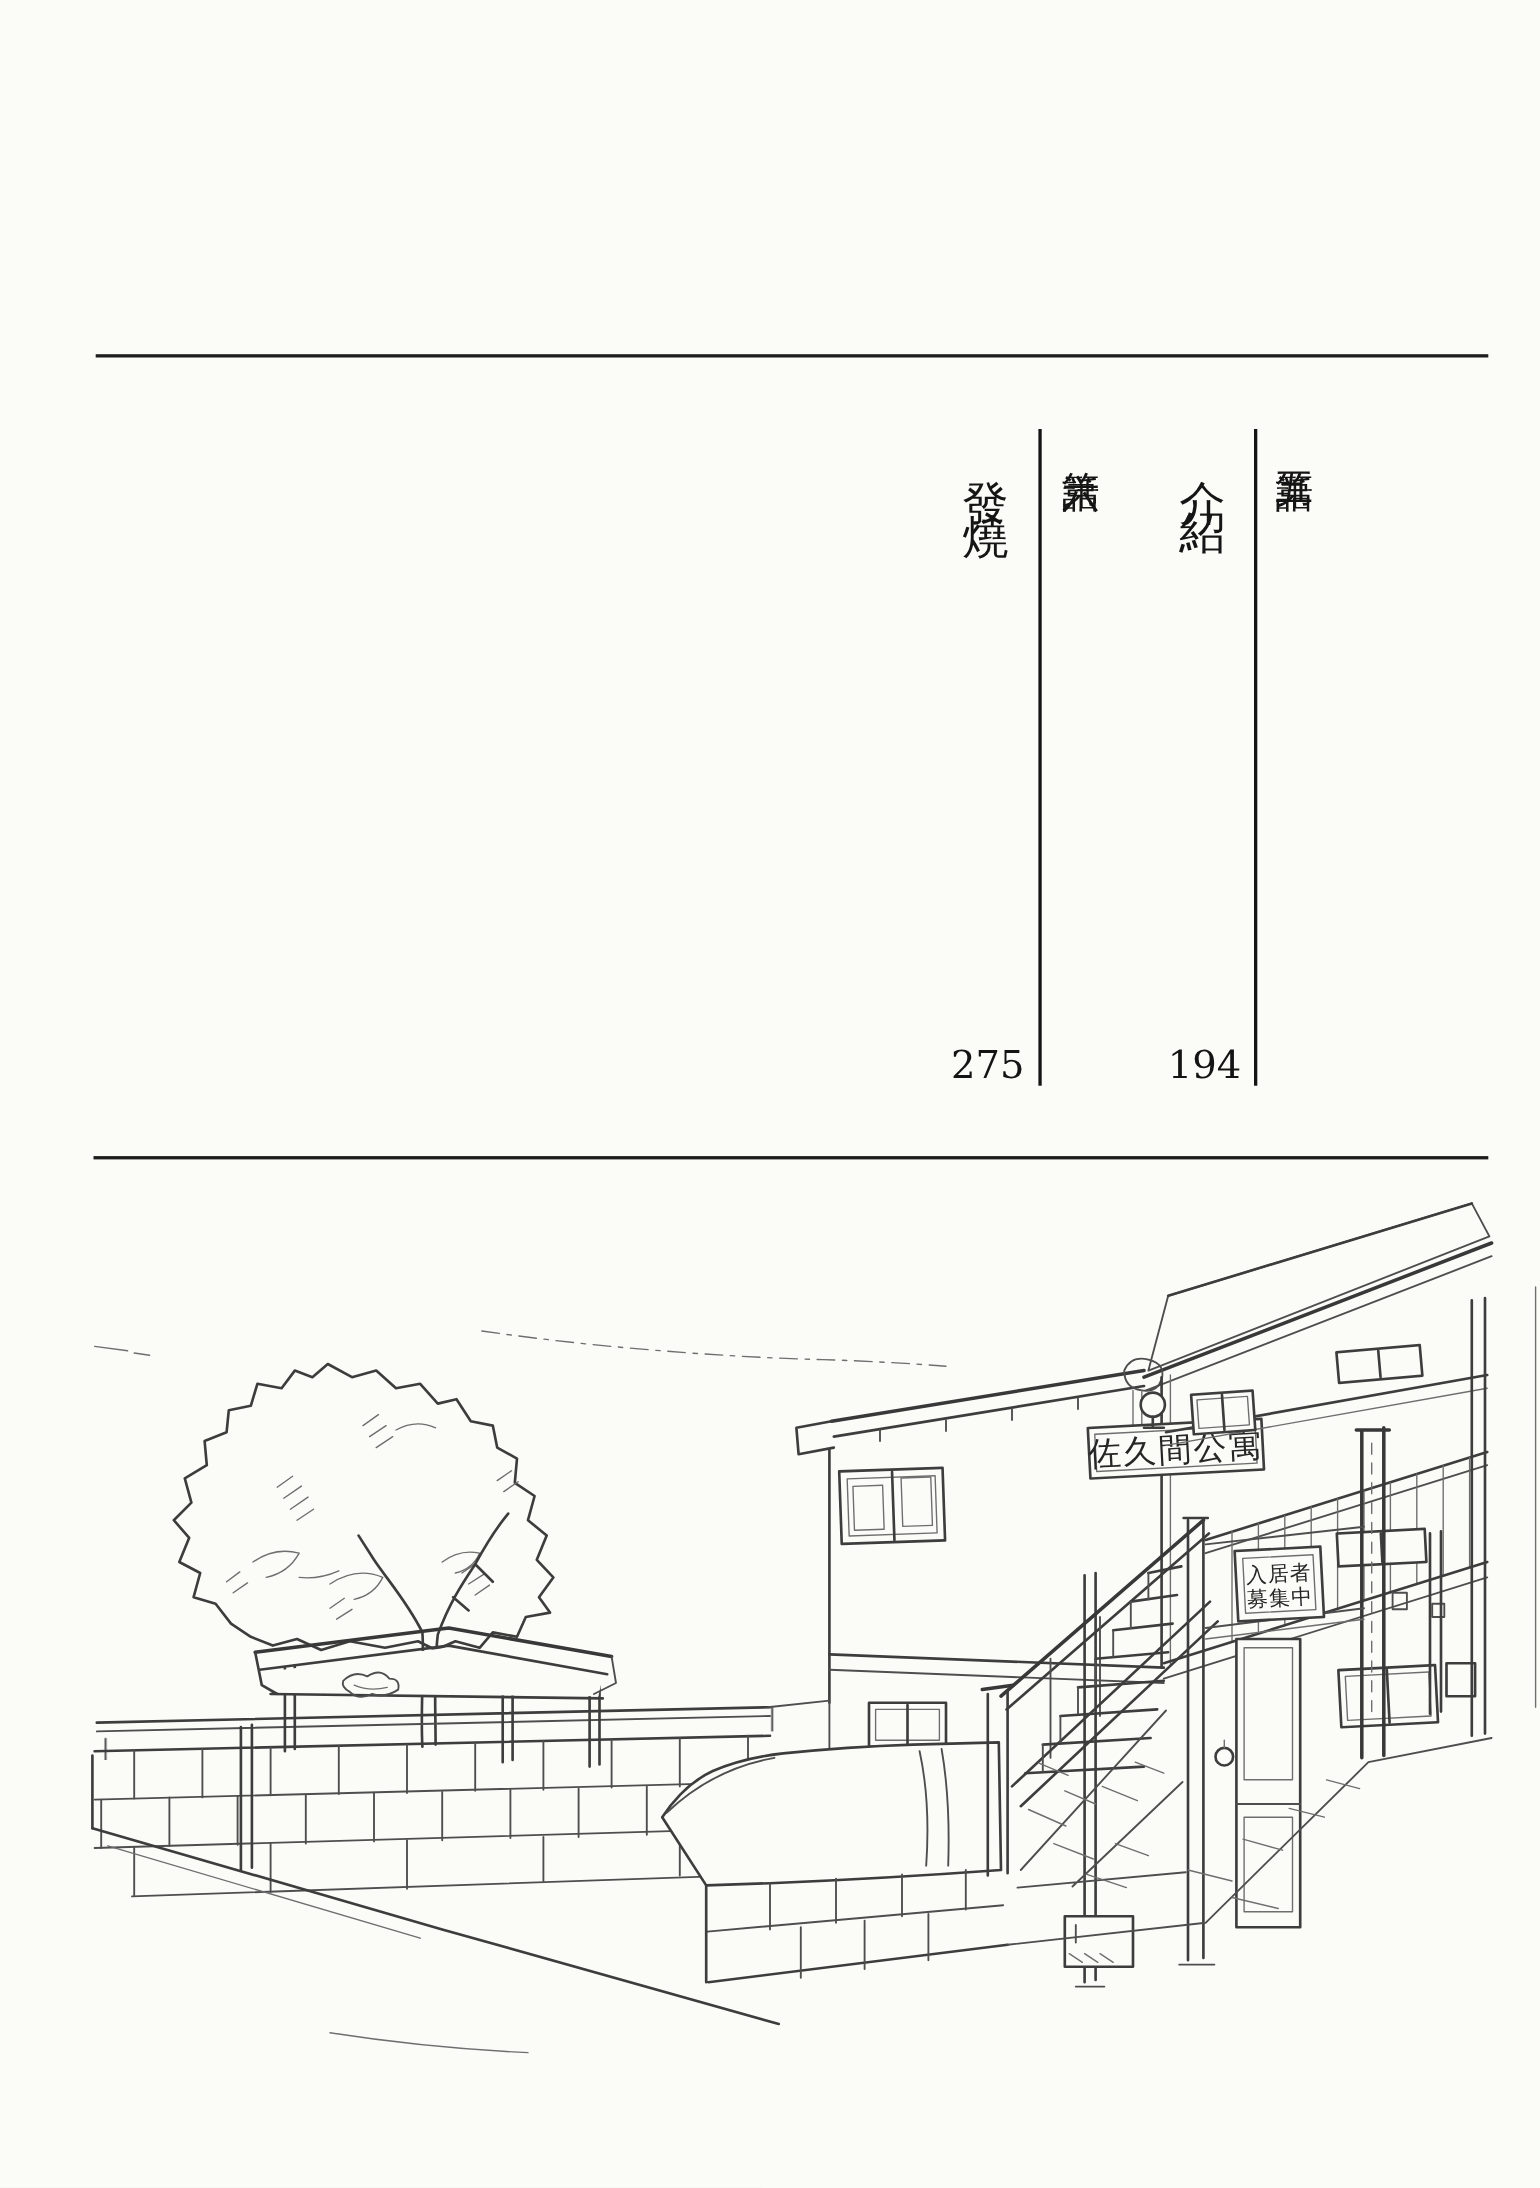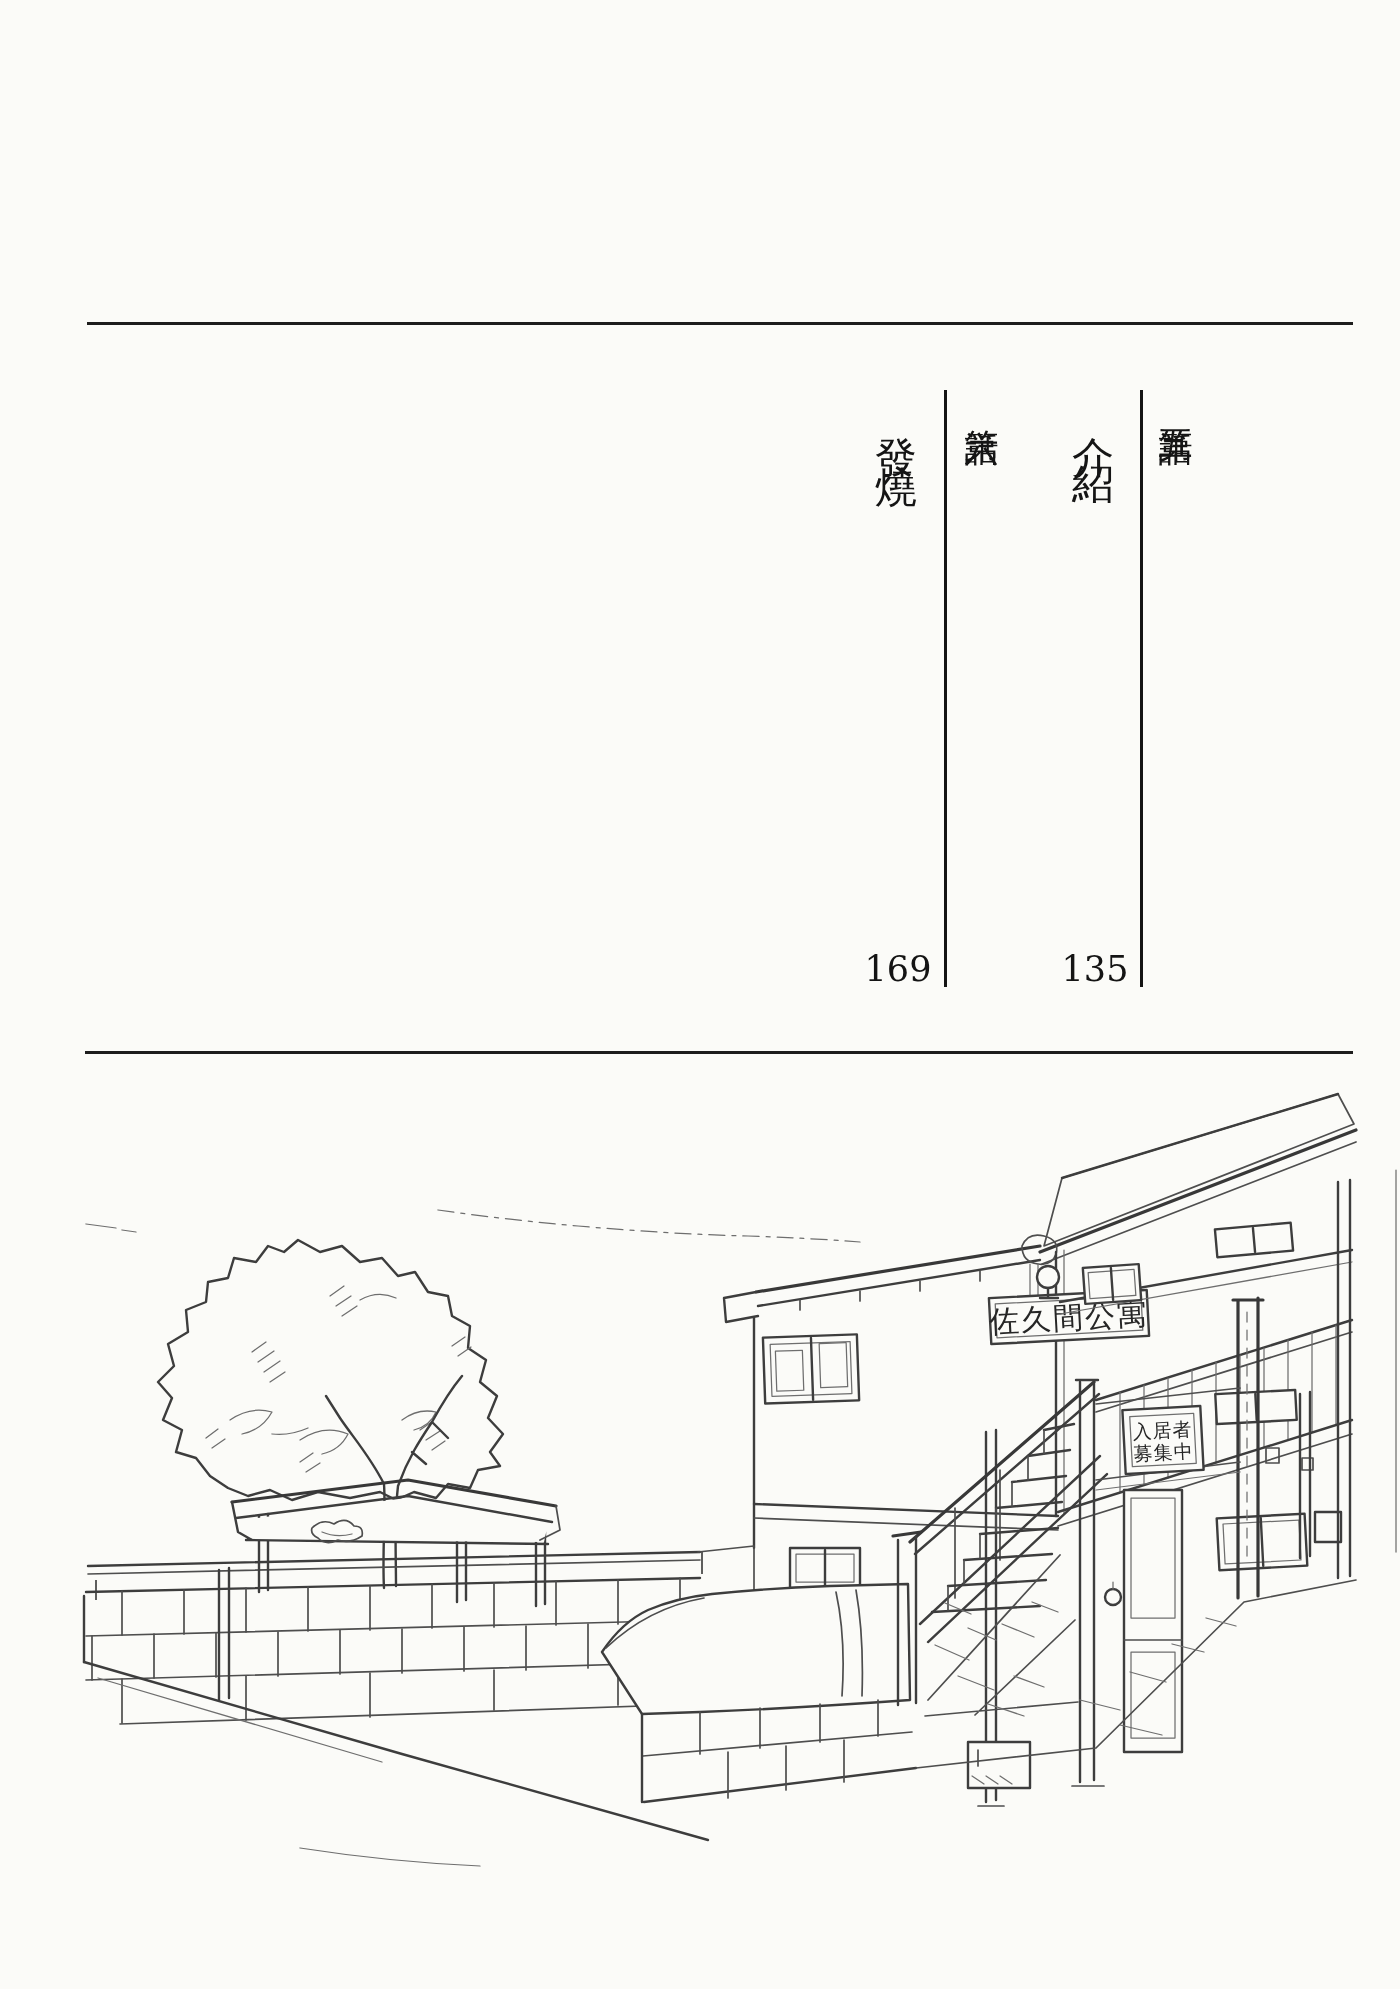--- a/index.html
+++ b/index.html
@@ -33,26 +33,26 @@
 
 <div class="page">
 
   <div class="rule top"></div>
 
   <div>
 
     <div class="v-text chapter" style="left:1159px;">第五話</div>
     <div class="toc-vline" style="left:1140px;"></div>
     <div class="v-text title" style="left:1072px;">介紹</div>
-    <div class="pagenum" style="left:1050px;">135</div>
+    <div class="pagenum" style="left:1050px;">194</div>
 
     <div class="v-text chapter" style="left:965px;">第六話</div>
     <div class="toc-vline" style="left:944px;"></div>
     <div class="v-text title" style="left:875px;">發燒</div>
-    <div class="pagenum" style="left:853px;">169</div>
+    <div class="pagenum" style="left:853px;">275</div>
   </div>
 
   <div class="rule bottom"></div>
 
   <svg class="illustration" viewBox="0 0 1400 1989">
     <defs>
       <pattern id="hatchRoof" width="17" height="17" patternTransform="rotate(64)">
         <line x1="8" y1="0" x2="8" y2="17" stroke="#585858" stroke-width="1.8" stroke-dasharray="12 4"></line>
       </pattern>
       <pattern id="hatchWall" width="15" height="15" patternTransform="rotate(58)">

